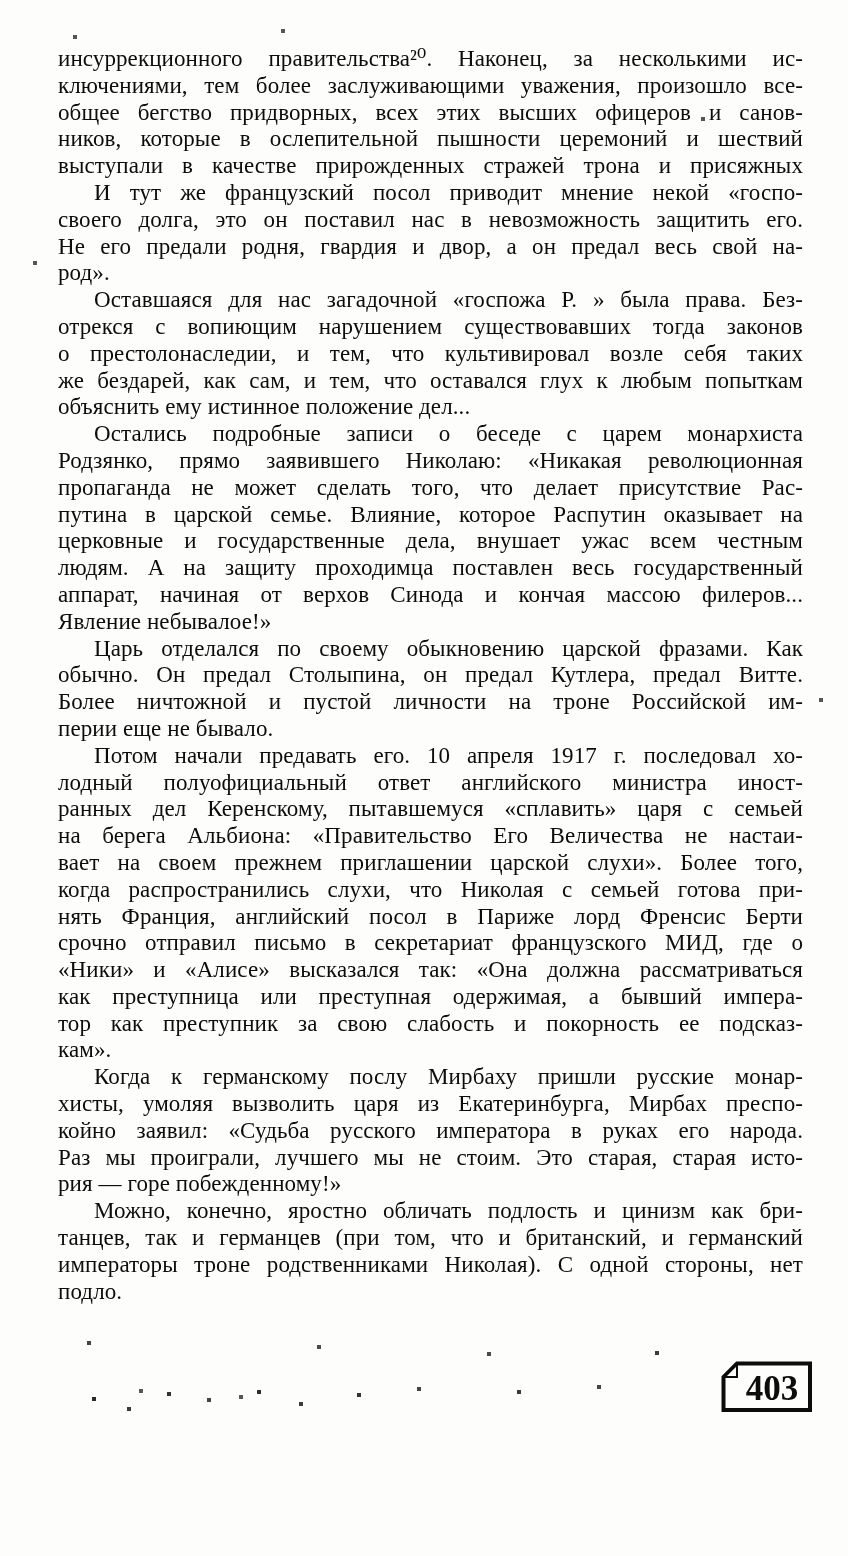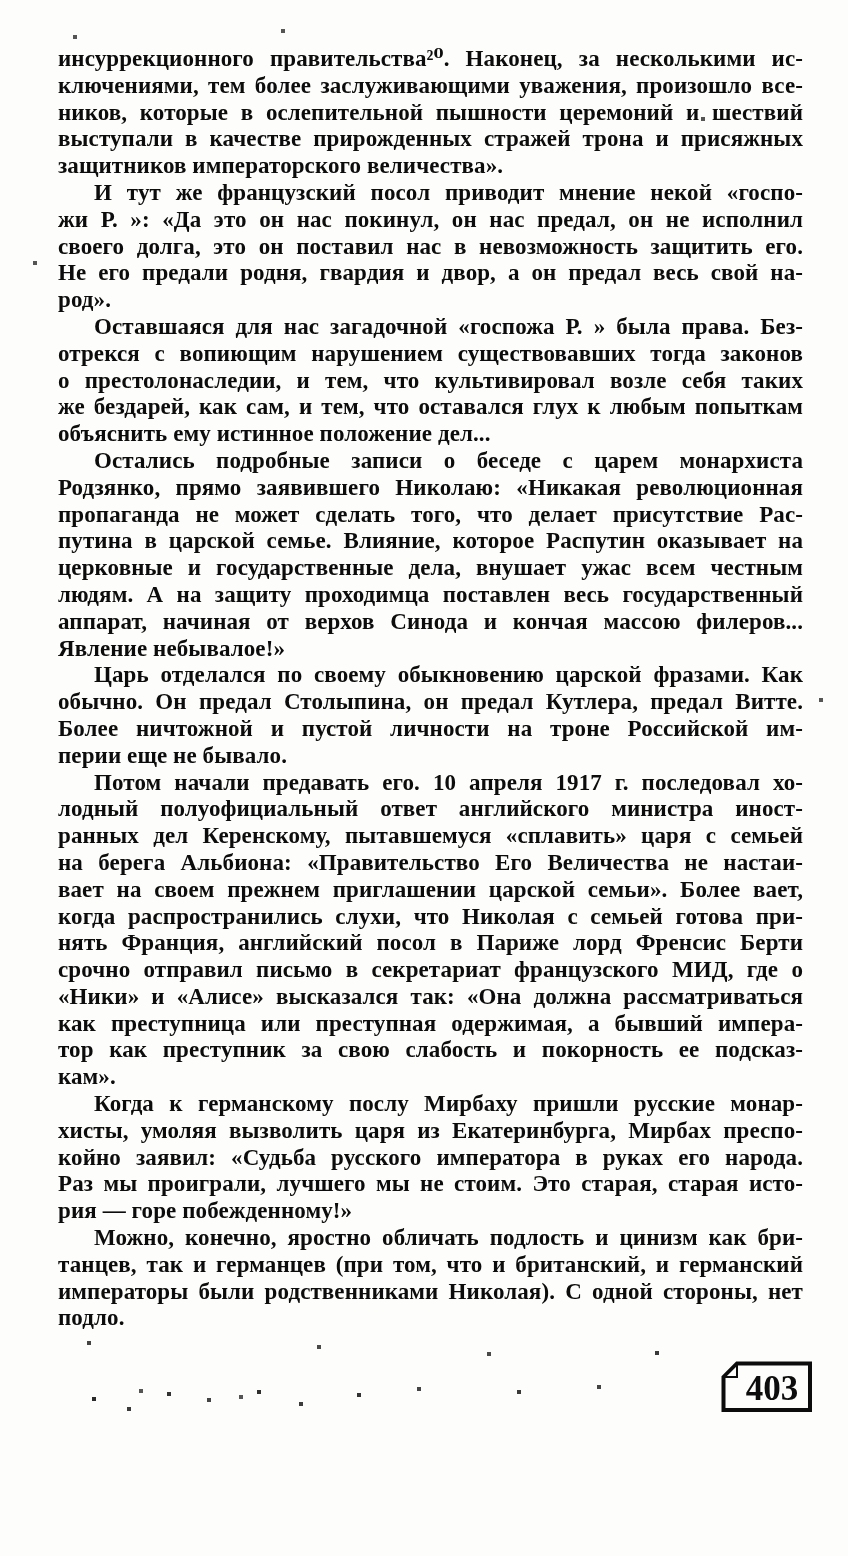--- a/index.html
+++ b/index.html
@@ -11,21 +11,21 @@
     overflow:hidden;
   }
   .page{position:absolute;inset:0;}
   .text-column{
     position:absolute;left:58px;top:46px;width:745px;
     color:#0c0c0c;
   }
   .para{margin:0;padding:0;}
   .line{
     font-size:23px;
-    font-weight:700;
+    font-weight:400;
     line-height:26.8px;
     height:26.8px;
     letter-spacing:0.1px;
     text-align:left;
     overflow:visible;
   }
   .line.j{
     text-align:justify;
     text-align-last:justify;
   }
@@ -48,27 +48,26 @@
 </style>
 </head>
 <body>
 
 <div class="page">
 
   <div class="text-column">
       <div class="para">
         <div class="line j">инсуррекционного правительства²⁰. Наконец, за несколькими ис-</div>
         <div class="line j">ключениями, тем более заслуживающими уважения, произошло все-</div>
+        <div class="line j">общее бегство придворных, всех этих высших офицеров и санов-</div>
         <div class="line j">ников, которые в ослепительной пышности церемоний и шествий</div>
         <div class="line j">выступали в качестве прирожденных стражей трона и присяжных</div>
-        <div class="line">защитников императорского величества».</div>
       </div>
       <div class="para">
         <div class="line j ind">И тут же французский посол приводит мнение некой «госпо-</div>
-        <div class="line j">жи Р. »: «Да это он нас покинул, он нас предал, он не исполнил</div>
         <div class="line j">своего долга, это он поставил нас в невозможность защитить его.</div>
         <div class="line j">Не его предали родня, гвардия и двор, а он предал весь свой на-</div>
         <div class="line">род».</div>
       </div>
       <div class="para">
         <div class="line j ind">Оставшаяся для нас загадочной «госпожа Р. » была права. Без-</div>
         <div class="line j">отрекся с вопиющим нарушением существовавших тогда законов</div>
         <div class="line j">о престолонаследии, и тем, что культивировал возле себя таких</div>
         <div class="line j">же бездарей, как сам, и тем, что оставался глух к любым попыткам</div>
         <div class="line">объяснить ему истинное положение дел...</div>
@@ -87,40 +86,40 @@
         <div class="line j ind">Царь отделался по своему обыкновению царской фразами. Как</div>
         <div class="line j">обычно. Он предал Столыпина, он предал Кутлера, предал Витте.</div>
         <div class="line j">Более ничтожной и пустой личности на троне Российской им-</div>
         <div class="line">перии еще не бывало.</div>
       </div>
       <div class="para">
         <div class="line j ind">Потом начали предавать его. 10 апреля 1917 г. последовал хо-</div>
         <div class="line j">лодный полуофициальный ответ английского министра иност-</div>
         <div class="line j">ранных дел Керенскому, пытавшемуся «сплавить» царя с семьей</div>
         <div class="line j">на берега Альбиона: «Правительство Его Величества не настаи-</div>
-        <div class="line j">вает на своем прежнем приглашении царской семьи». Более вает,</div>
+        <div class="line j">вает на своем прежнем приглашении царской слухи». Более того,</div>
         <div class="line j">когда распространились слухи, что Николая с семьей готова при-</div>
         <div class="line j">нять Франция, английский посол в Париже лорд Френсис Берти</div>
         <div class="line j">срочно отправил письмо в секретариат французского МИД, где о</div>
         <div class="line j">«Ники» и «Алисе» высказался так: «Она должна рассматриваться</div>
         <div class="line j">как преступница или преступная одержимая, а бывший импера-</div>
         <div class="line j">тор как преступник за свою слабость и покорность ее подсказ-</div>
         <div class="line">кам».</div>
       </div>
       <div class="para">
         <div class="line j ind">Когда к германскому послу Мирбаху пришли русские монар-</div>
         <div class="line j">хисты, умоляя вызволить царя из Екатеринбурга, Мирбах преспо-</div>
         <div class="line j">койно заявил: «Судьба русского императора в руках его народа.</div>
         <div class="line j">Раз мы проиграли, лучшего мы не стоим. Это старая, старая исто-</div>
         <div class="line">рия — горе побежденному!»</div>
       </div>
       <div class="para">
         <div class="line j ind">Можно, конечно, яростно обличать подлость и цинизм как бри-</div>
         <div class="line j">танцев, так и германцев (при том, что и британский, и германский</div>
-        <div class="line j">императоры были родственниками Николая). С одной стороны, нет</div>
+        <div class="line j">императоры троне родственниками Николая). С одной стороны, нет</div>
         <div class="line">подло.</div>
       </div>
     </div>
 
   <div class="page-badge">
     <svg width="92" height="52" viewBox="0 0 92 52">
       <polygon points="16,2.5 89,2.5 89,49 2.5,49 2.5,16" fill="#fdfdfb" stroke="#0c0c0c" stroke-width="4" stroke-linejoin="miter"></polygon>
       <polygon points="16,3.5 16,16 3.5,16" fill="#fdfdfb" stroke="#0c0c0c" stroke-width="2" stroke-linejoin="miter"></polygon>
       <text x="51" y="39" text-anchor="middle" font-family="Liberation Serif, DejaVu Serif, serif" font-size="35" font-weight="bold" fill="#0c0c0c">403</text>
     </svg>

